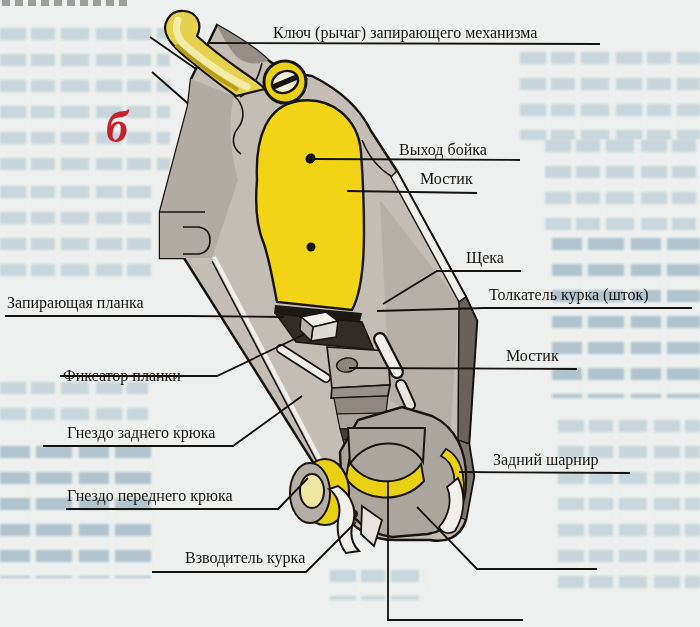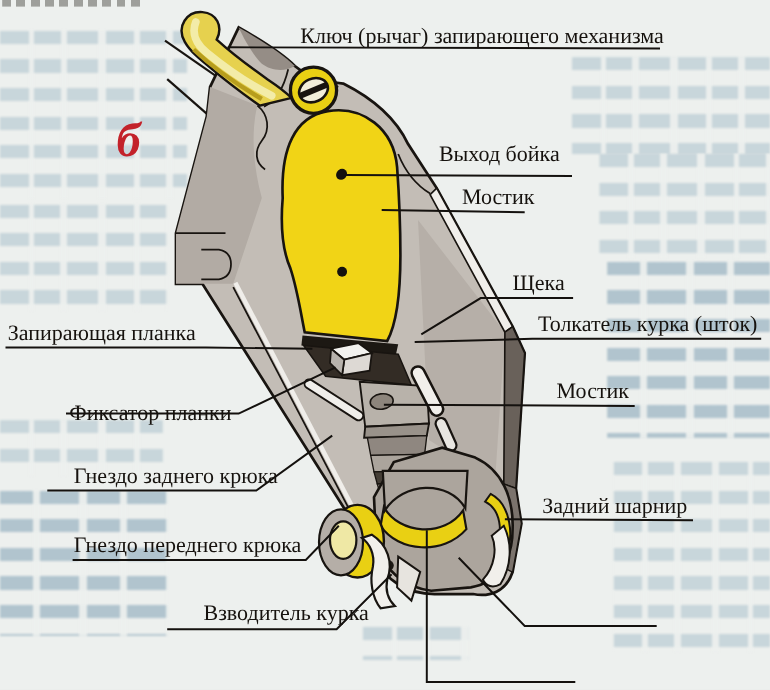--- a/index.html
+++ b/index.html
@@ -25,21 +25,21 @@
       repeating-linear-gradient(180deg, rgba(128,160,180,.55) 0 12px, rgba(128,160,180,0) 12px 26px);
   }
   .edge-frag{
     position:absolute;left:2px;top:0;width:128px;height:6px;z-index:1;
     background:repeating-linear-gradient(90deg, rgba(80,78,72,.5) 0 8px, transparent 8px 13px);
     filter:blur(.6px);
   }
   svg.art{position:absolute;left:0;top:0;z-index:2;}
   .lbl{
     position:absolute;z-index:3;white-space:nowrap;
-    font-family:"Liberation Serif",serif;font-size:20px;line-height:20px;color:#16120e;
+    font-family:"Liberation Serif",serif;font-size:16px;line-height:20px;color:#16120e;
   }
   .marker-b{
     position:absolute;left:106px;top:106px;z-index:3;
     font-family:"Liberation Serif",serif;font-style:italic;font-weight:bold;
     font-size:44px;line-height:44px;color:#c3222a;
   }
 </style>
 </head>
 <body>
 
@@ -181,21 +181,21 @@
       <polyline points="152,572 306,572 356,522"></polyline>
       <polyline points="459,472 630,473"></polyline>
       <polyline points="417,507 477,569 597,569"></polyline>
       <polyline points="388,482 388,620 523,620"></polyline>
     </g>
   </svg>
 
   <div class="marker-b">б</div>
 
   <div class="lbl" style="left:273px;top:23px;">Ключ (рычаг) запирающего механизма</div>
-  <div class="lbl" style="left:399px;top:130px;">Выход бойка</div>
+  <div class="lbl" style="left:399px;top:140px;">Выход бойка</div>
   <div class="lbl" style="left:420px;top:169px;">Мостик</div>
   <div class="lbl" style="left:466px;top:248px;">Щека</div>
   <div class="lbl" style="left:489px;top:285px;">Толкатель курка (шток)</div>
   <div class="lbl" style="left:506px;top:346px;">Мостик</div>
   <div class="lbl" style="left:7px;top:293px;">Запирающая планка</div>
   <div class="lbl" style="left:63px;top:366px;">Фиксатор планки</div>
   <div class="lbl" style="left:35px;top:423px;margin-left:32px;">Гнездо заднего крюка</div>
   <div class="lbl" style="left:67px;top:486px;">Гнездо переднего крюка</div>
   <div class="lbl" style="left:155px;top:548px;margin-left:30px;">Взводитель курка</div>
   <div class="lbl" style="left:493px;top:450px;">Задний шарнир</div>

